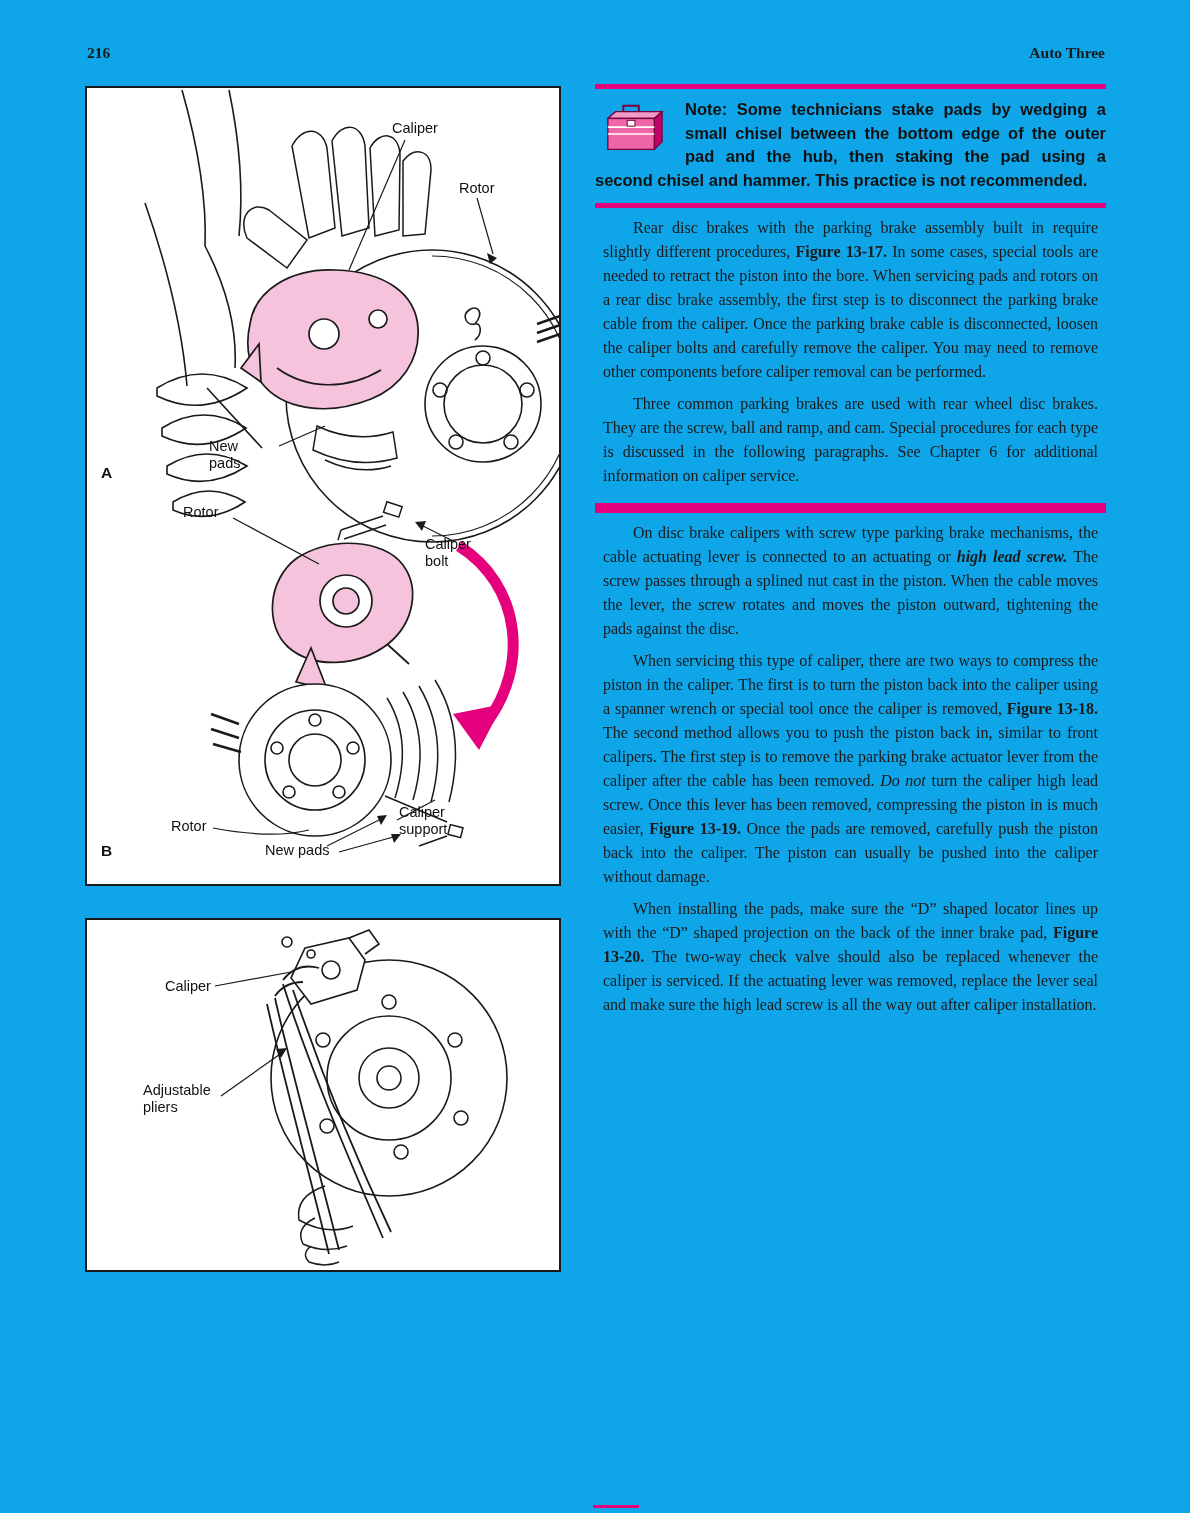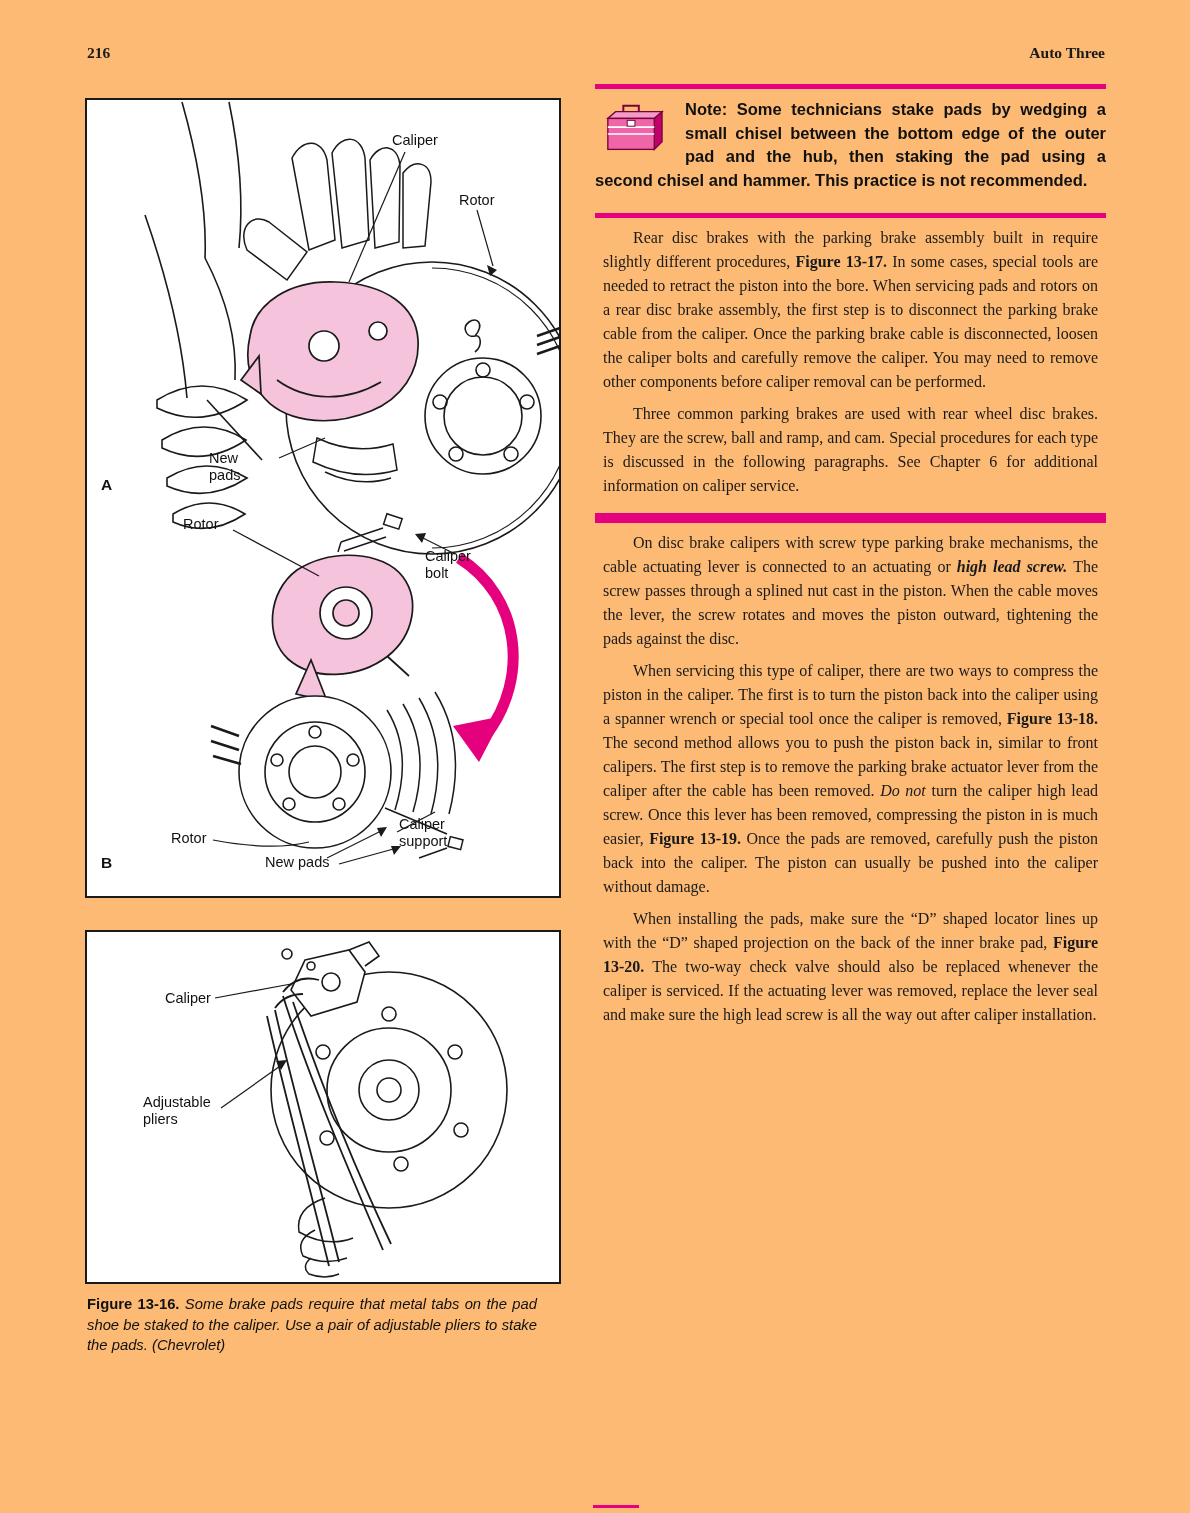--- a/index.html
+++ b/index.html
@@ -1,37 +1,37 @@
 <!DOCTYPE html>
 <html><head>
 <meta charset="utf-8">
 <style>
   html,body{margin:0;padding:0;background:#9c9c9c;}
-  .page{position:relative;width:1190px;height:1513px;background:#fdba74;margin:0 auto;
+  .page{position:relative;width:1190px;height:1513px;background:#0ea5e9;margin:0 auto;
         font-family:"Liberation Serif",serif;color:#1a1a1a;overflow:hidden;}
   .hdr{position:absolute;top:44px;font-size:15.5px;font-weight:bold;font-family:"Liberation Serif",serif;}
   .hdr-left{left:87px;}
   .hdr-right{right:85px;}
 
   
-  .left-col{position:absolute;left:85px;top:98px;width:452px;}
+  .left-col{position:absolute;left:85px;top:86px;width:452px;}
   .fig-box{position:relative;border:2px solid #1a1a1a;background:#fff;box-sizing:border-box;}
   .fig15-box{width:476px;height:800px;}
   .fig16-box{width:476px;height:354px;margin-top:32px;}
   .fig-label{position:absolute;font-family:"Liberation Sans",sans-serif;font-size:14.5px;line-height:1.2;
              color:#111;white-space:pre-line;}
   .ctr{text-align:left;}
   .marker{font-weight:bold;font-size:15.5px;}
   .fig-caption{font-family:"Liberation Sans",sans-serif;font-size:14.8px;line-height:1.4;
                text-align:justify;margin:10px 0 0 2px;color:#111;}
 
   
   .right-col{position:absolute;left:595px;top:84px;width:511px;}
   .rule{height:5px;background:#e5007d;}
-  .note-body{padding:9px 0 21px;overflow:hidden;}
+  .note-body{padding:9px 0 11px;overflow:hidden;}
   .toolbox{float:left;width:72px;height:60px;margin:3px 16px 2px 2px;}
   .note-text{font-family:"Liberation Sans",sans-serif;font-weight:bold;font-size:16.5px;
              line-height:1.43;text-align:justify;margin:0;color:#111;}
   h1.section{font-size:24px;font-weight:bold;margin:30px 0 13px;letter-spacing:0;}
   p.body{font-size:16px;line-height:24px;text-align:justify;text-indent:30px;margin:8px;}
   h2.sub{font-size:19.5px;font-weight:bold;font-style:italic;text-align:center;margin:27px 0 11px;}
   .b{font-weight:bold;}
   .i{font-style:italic;}
   .footer-mark{position:absolute;left:593px;top:1505px;width:46px;height:3px;background:#e5007d;}
   svg{display:block;}
@@ -202,21 +202,20 @@
           <path d="M134 176 L196 132"></path>
           <path d="M200 128 l-11 1 l5 9 z" fill="#1a1a1a" stroke="none"></path>
         </g>
       </svg>
 
       <div class="fig-label" style="left:78px;top:58px;">Caliper</div>
       <div class="fig-label ctr" style="left:56px;top:162px;width:78px;">Adjustable
 pliers</div>
     </div>
 
-    <p class="fig-caption"><span class="b">Figure 13-16. </span><span class="i">Some brake pads require that metal tabs on the pad shoe be staked to the caliper. Use a pair of adjustable pliers to stake the pads. (Chevrolet)</span></p>
   </div>
 
   <div class="right-col">
 
     <div class="note">
       <div class="rule"></div>
       <div class="note-body">
         <svg class="toolbox" viewBox="0 0 72 62">
           <polygon points="10,18 58,18 66,11 18,11" fill="#f29bc6" stroke="#7a0040" stroke-width="1.4"></polygon>
           <polygon points="58,18 66,11 66,42 58,50" fill="#c2006a" stroke="#7a0040" stroke-width="1.4"></polygon>

